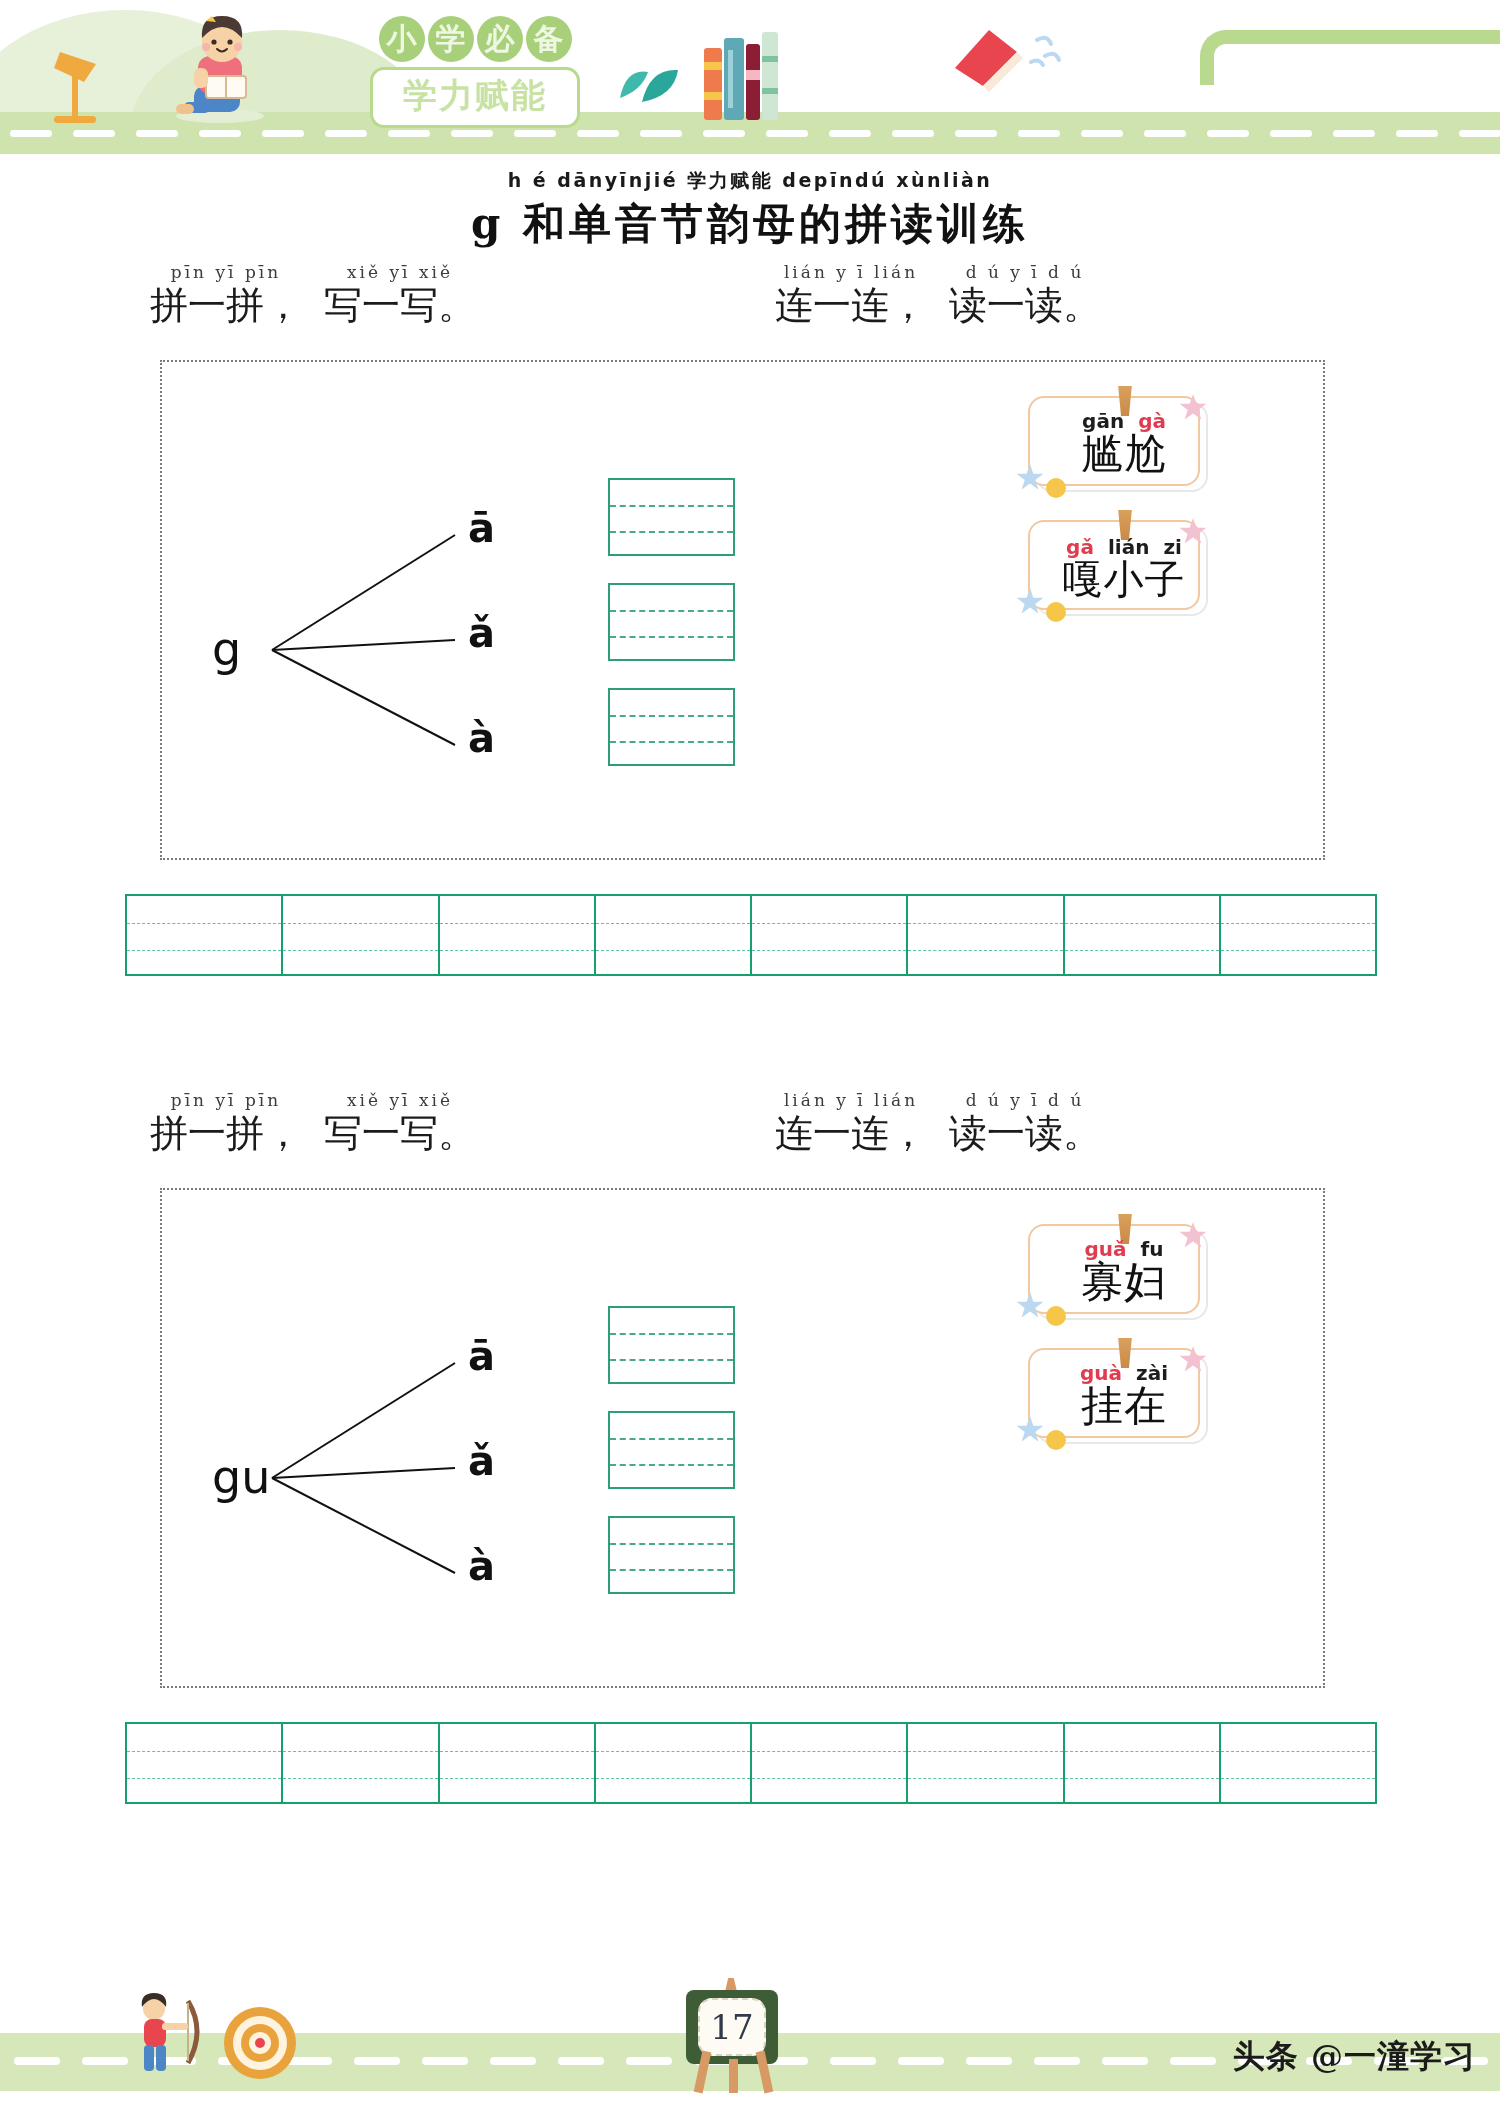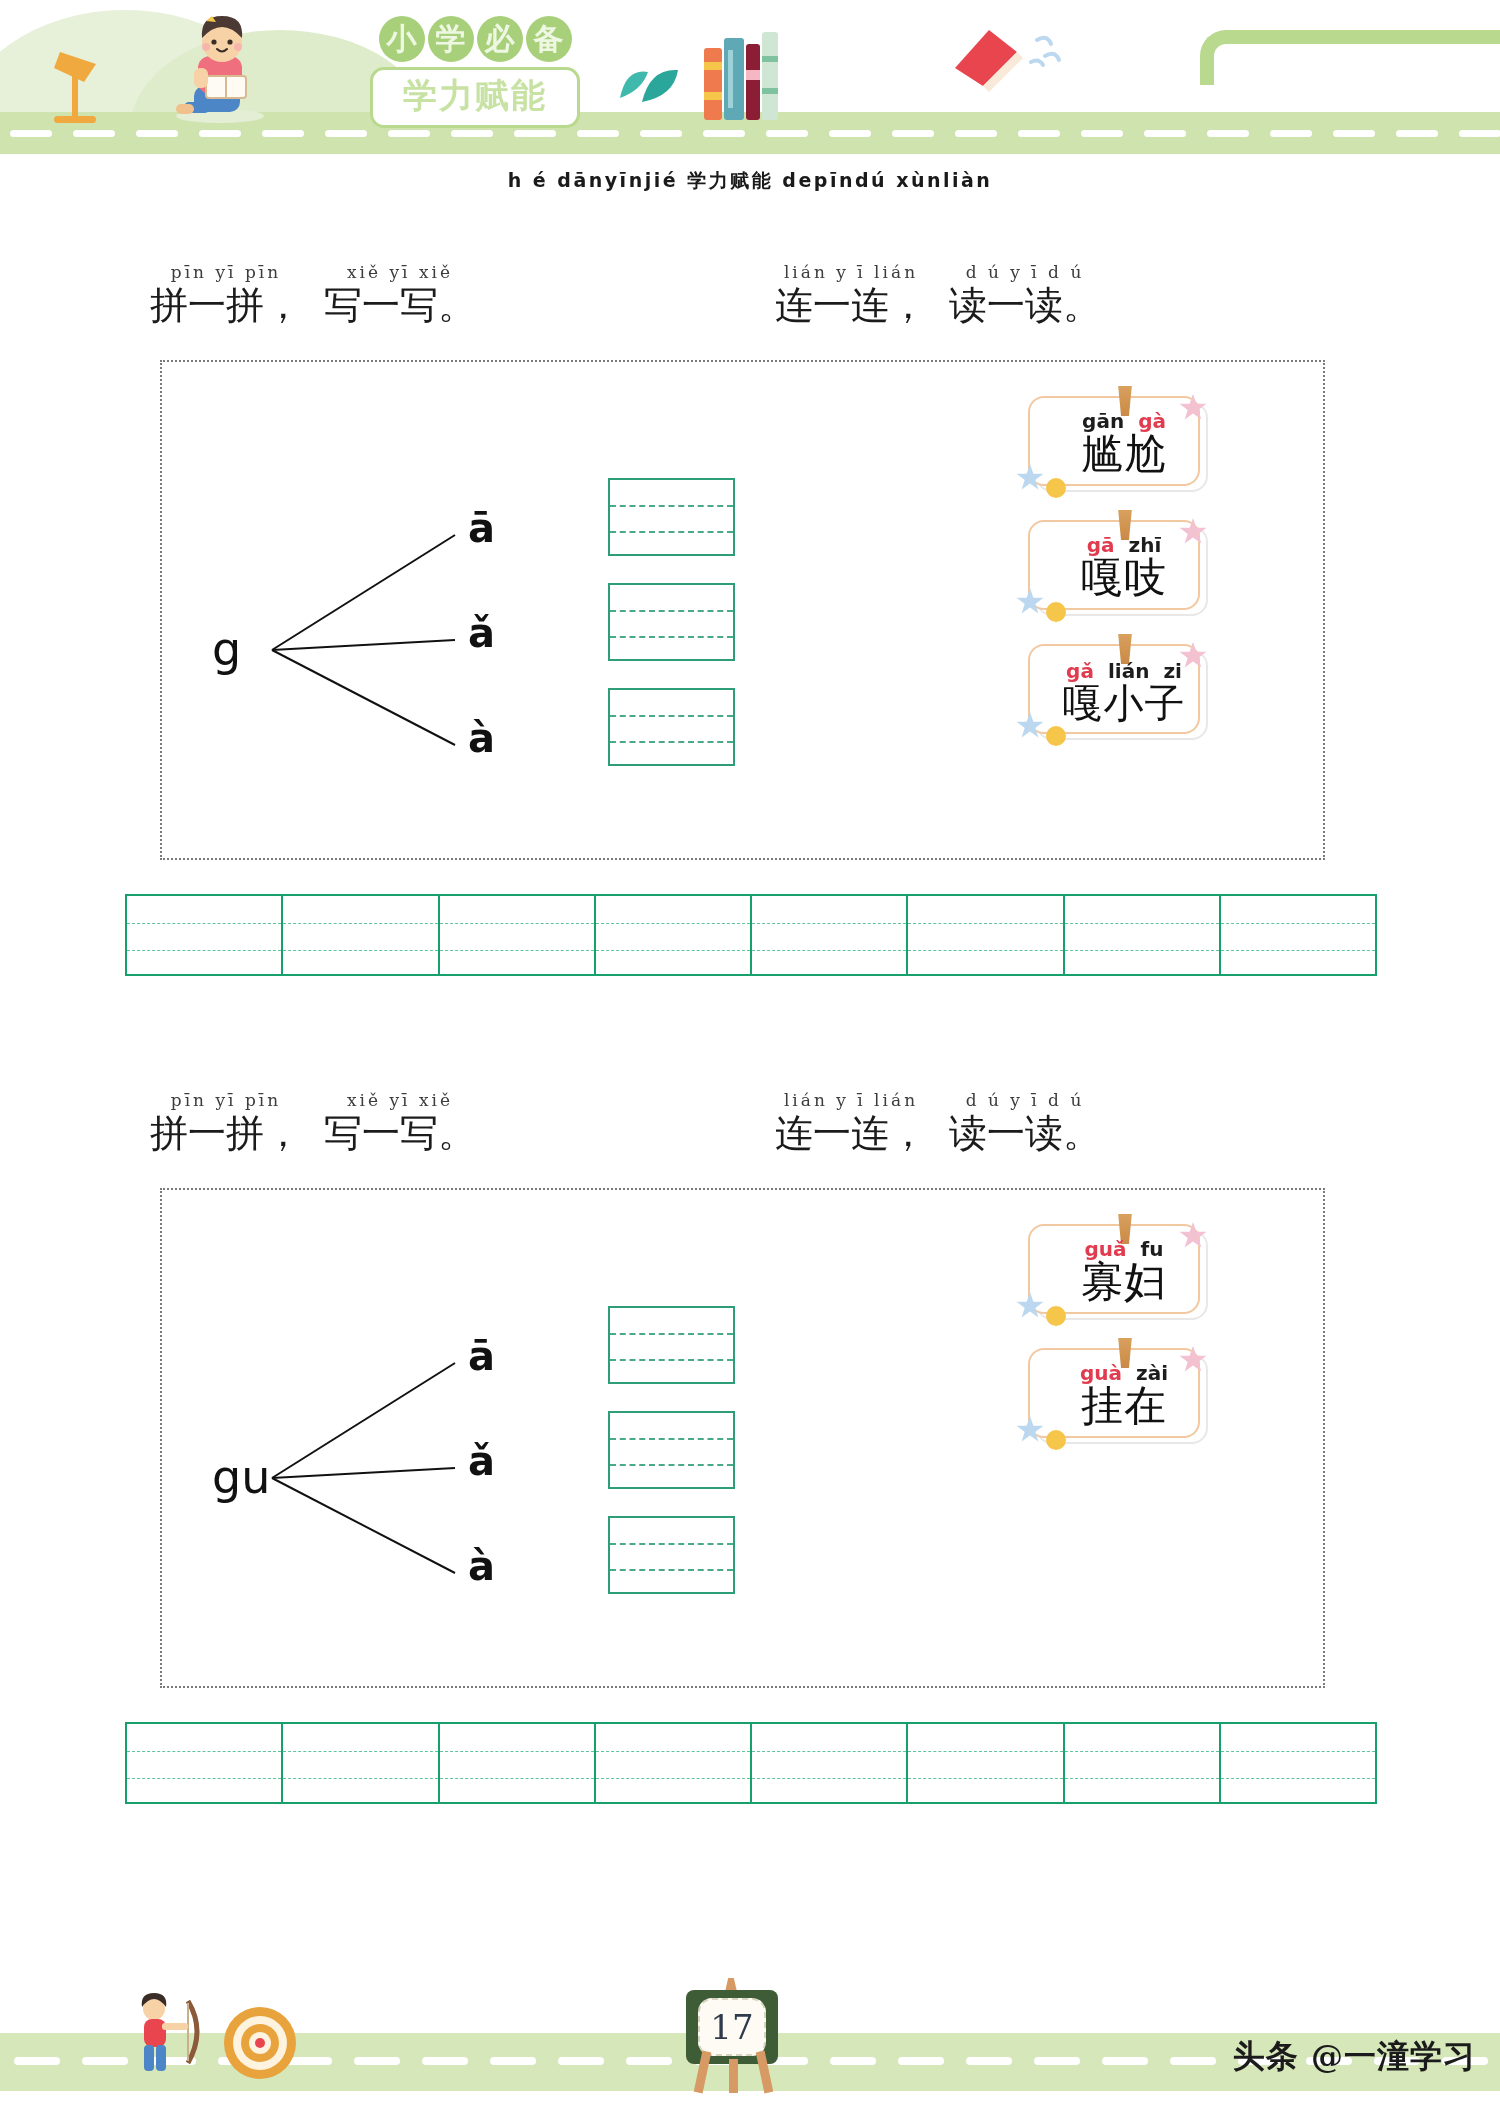--- a/index.html
+++ b/index.html
@@ -376,20 +376,21 @@
       <path d="M10 44 L44 6 L72 28 L38 62 Z" fill="#e8454f"></path>
       <path d="M38 62 L72 28 L78 34 L44 68 Z" fill="#f8e9d9"></path>
       <path d="M92 16 q10 -6 14 4" stroke="#bcd8f0" stroke-width="4" fill="none" stroke-linecap="round"></path>
       <path d="M100 32 q10 -6 14 4" stroke="#bcd8f0" stroke-width="4" fill="none" stroke-linecap="round"></path>
       <path d="M86 38 q8 -4 12 3" stroke="#bcd8f0" stroke-width="4" fill="none" stroke-linecap="round"></path>
     </svg>
   </div>
 
   <div class="title-zone">
     <div class="title-pinyin">h é dānyīnjié 学力赋能 depīndú xùnliàn</div>
+    <div class="title-main">g 和单音节韵母的拼读训练</div>
   </div>
 
   <div id="sections-root">
       <div class="section" style="top: 262px;">
         <div class="head-block" style="left: 150px; top: 0px;">
           <div class="head-row">
             <div class="hp-seg" style="margin-left: 0px;">
               <div class="head-pinyin">pīn yī pīn</div>
               <div class="head-cn">拼一拼，</div>
             </div>
@@ -436,35 +437,20 @@
             <div class="pin"></div>
             <div class="star pink"></div>
             <div class="star blue"></div>
             <div class="dot-y"></div>
             <div class="card-inner">
               <div class="card-py">
                 <span>gān</span>
                 <span class="hl">gà</span>
               </div>
               <div class="card-cn">尴尬</div>
-            </div>
-          </div>
-          <div class="card">
-            <div class="card-frame2"></div>
-            <div class="card-frame"></div>
-            <div class="pin"></div>
-            <div class="star pink"></div>
-            <div class="star blue"></div>
-            <div class="dot-y"></div>
-            <div class="card-inner">
-              <div class="card-py">
-                <span class="hl">gā</span>
-                <span>zhī</span>
-              </div>
-              <div class="card-cn">嘎吱</div>
             </div>
           </div>
           <div class="card">
             <div class="card-frame2"></div>
             <div class="card-frame"></div>
             <div class="pin"></div>
             <div class="star pink"></div>
             <div class="star blue"></div>
             <div class="dot-y"></div>
             <div class="card-inner">

